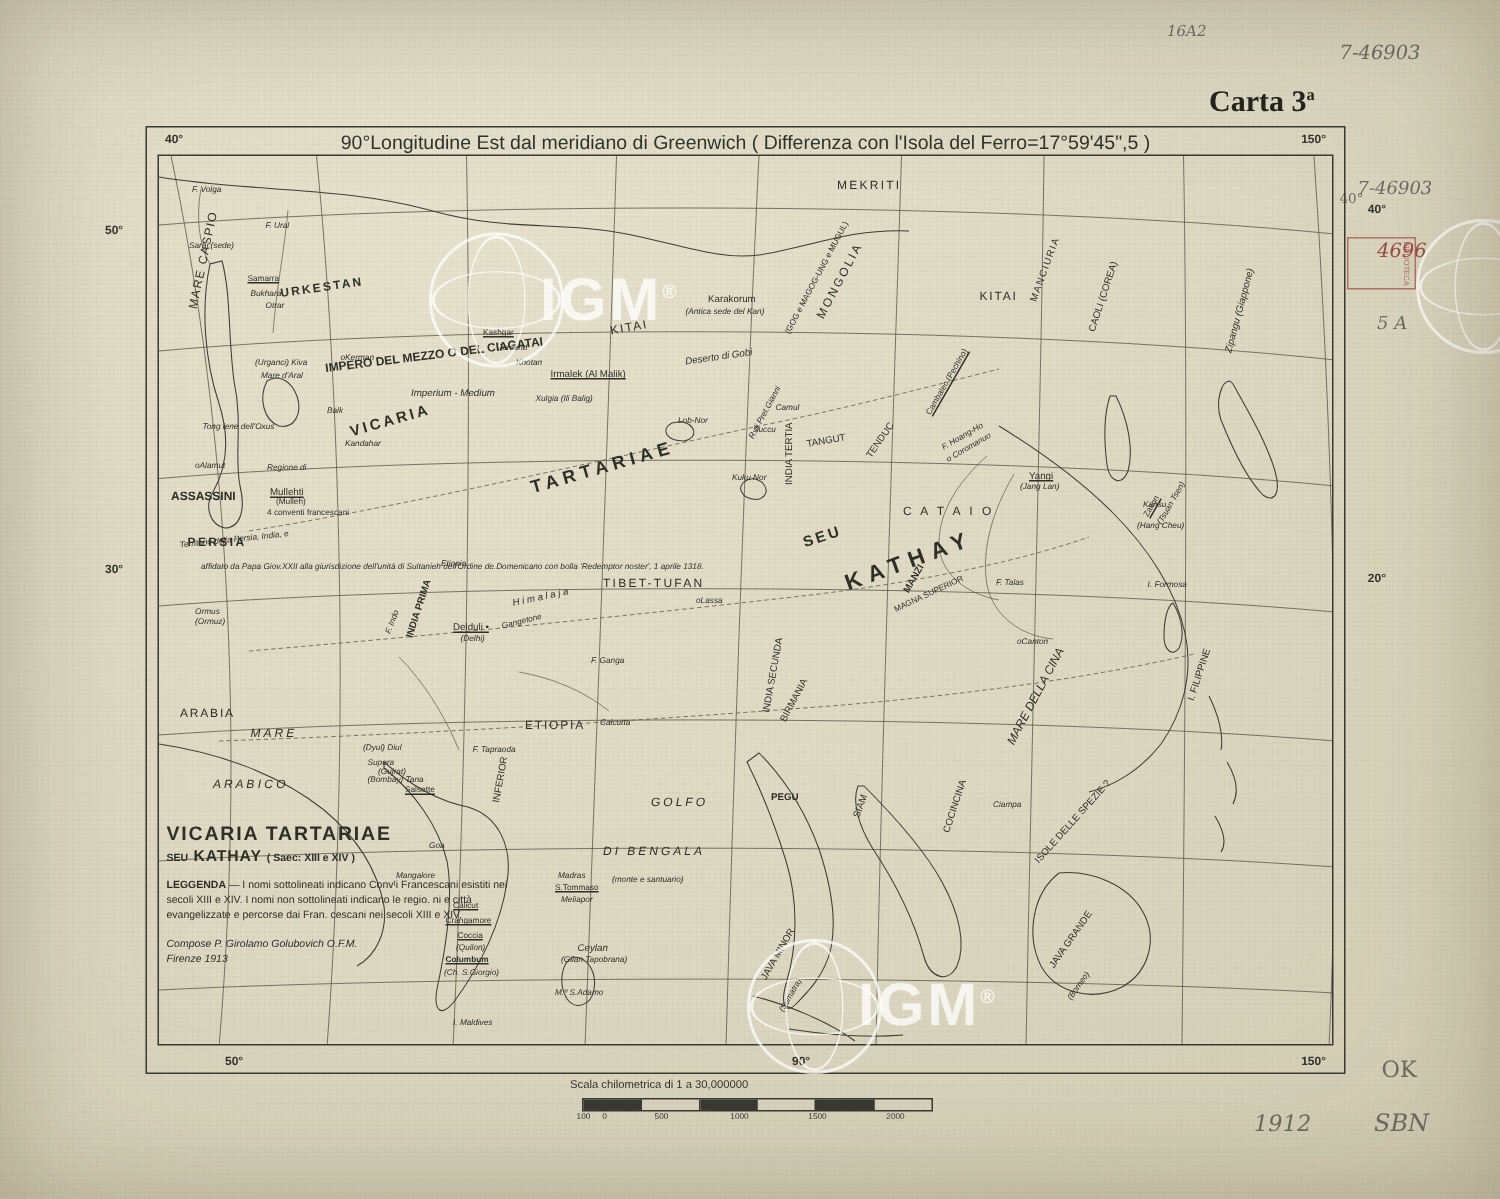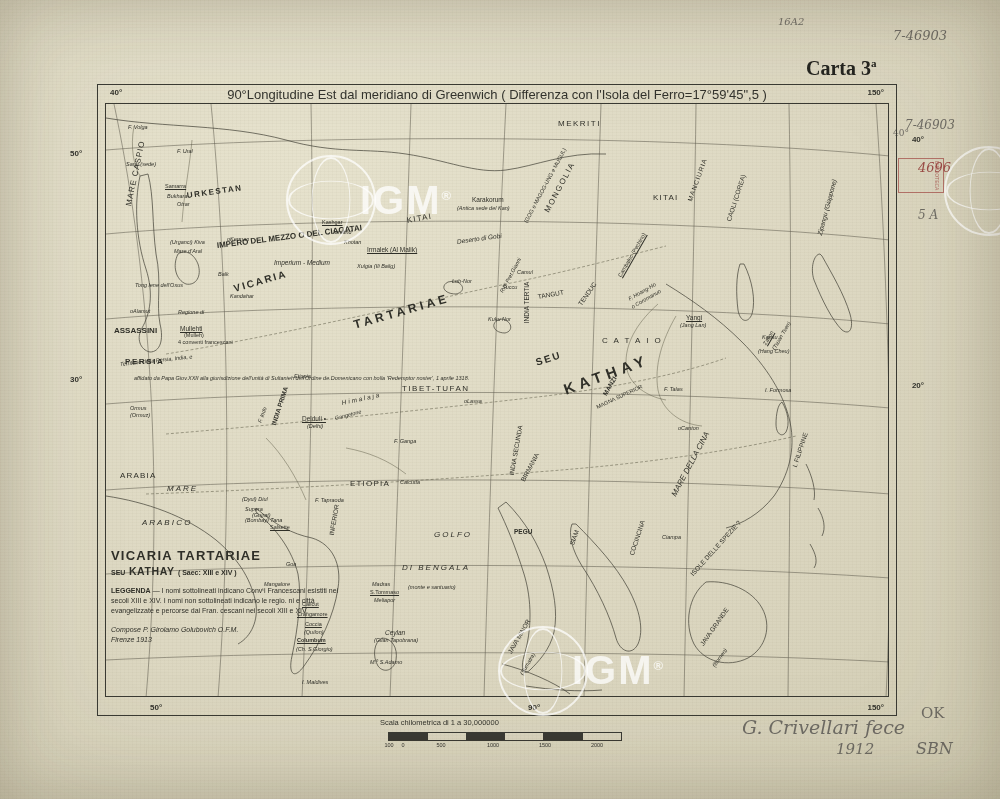--- a/index.html
+++ b/index.html
@@ -160,21 +160,20 @@
   <div class="grain"></div>
 
   <div class="hand" style="left:778px;top:16px;font-size:10px;">16A2</div>
   <div class="hand" style="left:893px;top:28px;font-size:13px;">7-46903</div>
   <div class="hand" style="left:905px;top:118px;font-size:12px;">7-46903</div>
   <div class="hand red" style="left:918px;top:160px;font-size:13px;">4696</div>
   <div class="hand" style="left:918px;top:208px;font-size:12px;">5 A</div>
   <div class="hand" style="left:893px;top:128px;font-size:9px;font-style:normal;">40°</div>
   <div class="stamp" style="left:898px;top:158px;width:38px;writing-mode:vertical-rl;"><span>BIBLIOTECA</span></div>
 
-  <div class="hand" style="left:742px;top:716px;font-size:19px;">G. Crivellari  fece</div>
   <div class="hand" style="left:836px;top:740px;font-size:15px;">1912</div>
   <div class="hand" style="left:921px;top:704px;font-size:15px;font-style:normal;">OK</div>
   <div class="hand" style="left:916px;top:739px;font-size:16px;">SBN</div>
 
   <div class="carta">
     <span>Carta 3</span><sup>a</sup>
   </div>
 
   <div class="frame-outer">
     <div class="top-note">90°Longitudine Est dal meridiano di Greenwich ( Differenza con l'Isola del Ferro=17°59'45",5 )</div>

